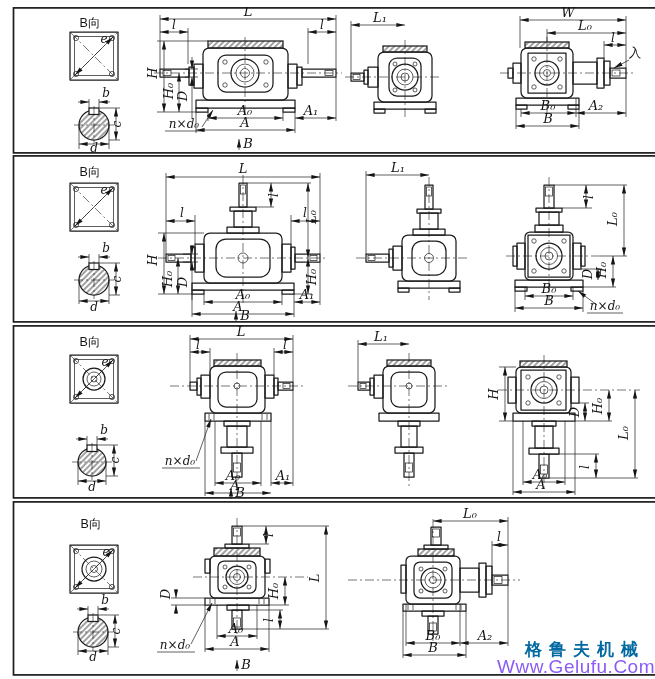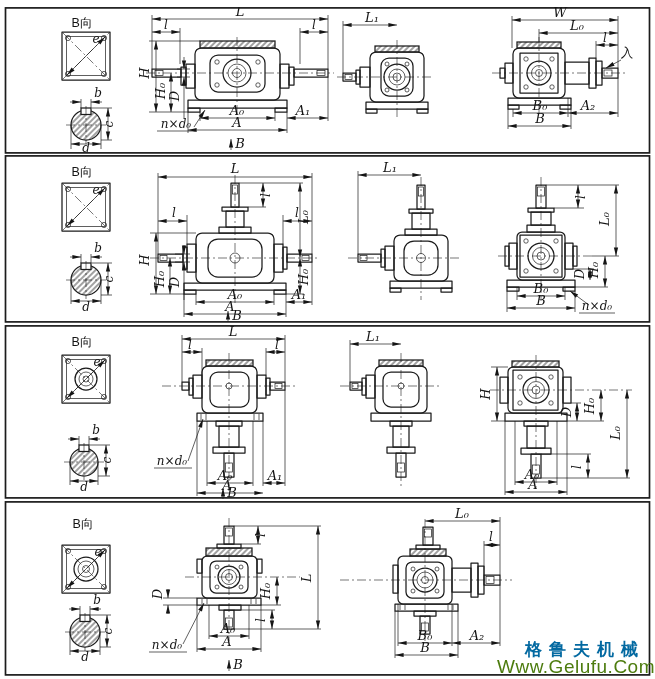--- a/index.html
+++ b/index.html
@@ -1,33 +1,33 @@
 <!DOCTYPE html>
 <html><head>
 <meta charset="utf-8">
 <style>
   html,body{margin:0;padding:0;background:#fff;}
   body{position:relative;width:655px;height:679px;overflow:hidden;
        font-family:"Liberation Sans",sans-serif;}
-  .panel{position:absolute;left:0;width:557px;}
+  .panel{position:absolute;left:8px;width:557px;}
   svg{display:block;}
   .bd{fill:none;stroke:#1c1c1c;stroke-width:1.7;}
   .s1{fill:none;stroke:#1c1c1c;stroke-width:1.25;stroke-linejoin:round;}
   .s2{fill:none;stroke:#1c1c1c;stroke-width:0.7;}
   .cl{fill:none;stroke:#1c1c1c;stroke-width:0.6;stroke-dasharray:9 3 2 3;}
   .wf{fill:#fff;stroke:#1c1c1c;stroke-width:1.25;}
   .hf{stroke:#1c1c1c;stroke-width:1.25;}
   text{fill:#141414;}
   .t{font:italic 13px "DejaVu Serif",serif;text-anchor:middle;}
   .ts{font:italic 12px "DejaVu Serif",serif;text-anchor:middle;}
   .tc{font:12.5px "Liberation Sans",sans-serif;text-anchor:middle;font-style:normal;}
   .wm-brand{position:absolute;left:495px;top:638px;width:150px;text-align:right;
     font:bold 17px "DejaVu Serif",serif;letter-spacing:7px;color:#0369a1;}
   .wm-url{position:absolute;left:493px;top:656px;width:162px;text-align:right;
-    font:19px "Liberation Sans",sans-serif;color:#4d7c0f;letter-spacing:0.5px;}
+    font:19px "Liberation Sans",sans-serif;color:#8b5cf6;letter-spacing:0.5px;}
 </style>
 </head>
 <body>
 
 <div class="panel" style="top:7px">
 <svg width="655" height="147" viewBox="0 0 655 147">
  <defs>
   <marker id="a1" viewBox="0 0 10 6" refX="9.3" refY="3" markerWidth="10" markerHeight="6" orient="auto-start-reverse" markerUnits="userSpaceOnUse">
           <path d="M9.3,3 L0.7,0.9 L0.7,5.1 Z" fill="#151515"></path>
         </marker>

